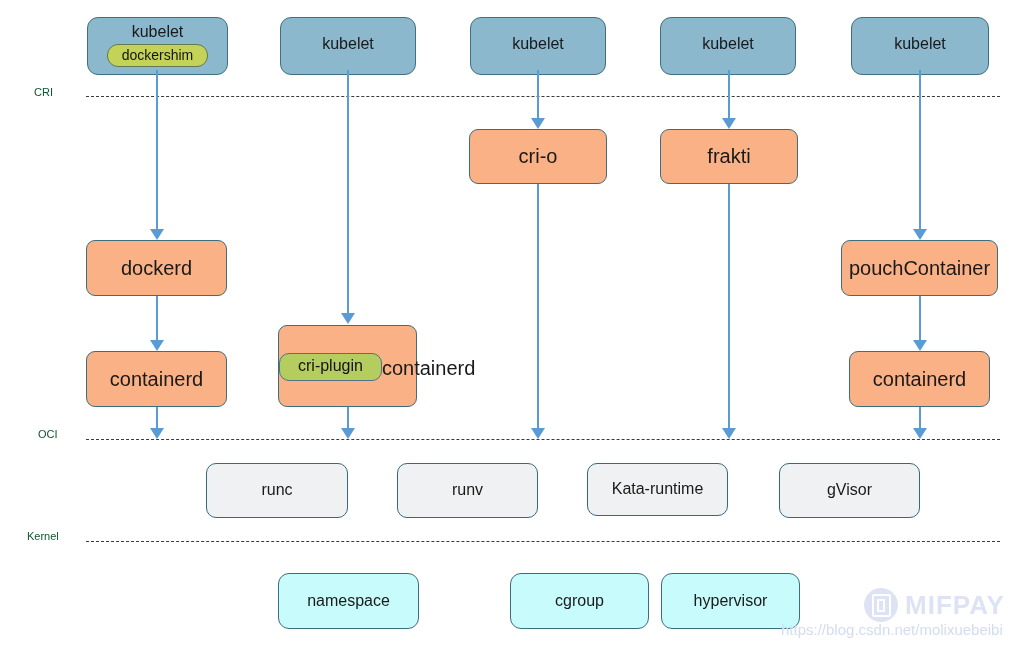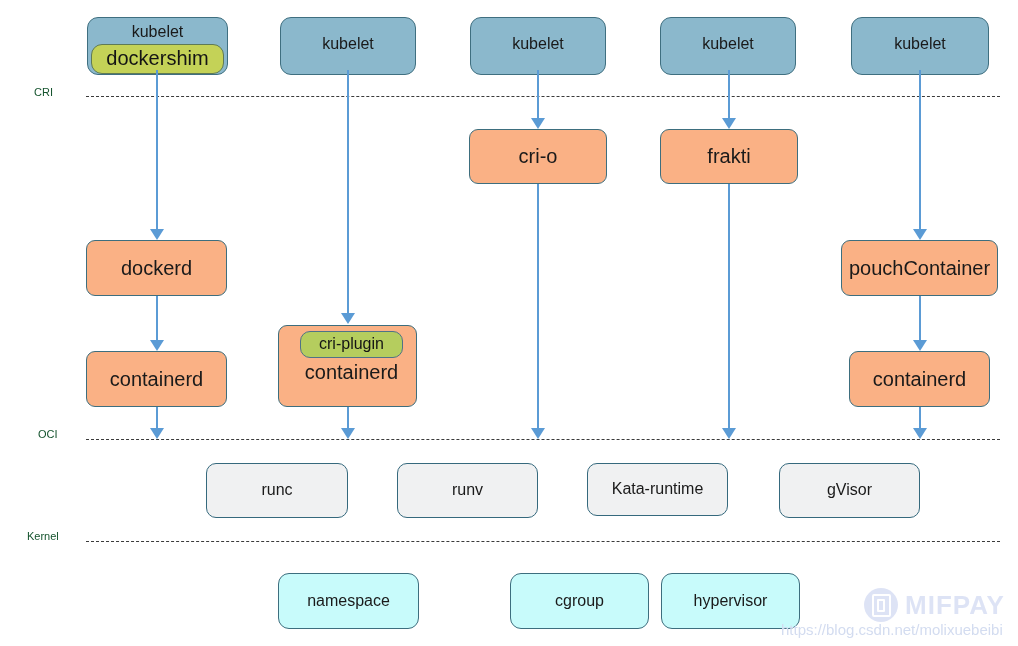--- a/index.html
+++ b/index.html
@@ -35,34 +35,33 @@
   .kubelet.with-child{
     flex-direction:column;
     justify-content:flex-start;
     padding-top:5px;
   }
   .kubelet .k-label{font-size:16px;margin-bottom:3px;}
   .child-pill{
     background:#c4d257;
     border:1.4px solid #5f7a55;
     border-radius:11px;
-    font-size:20px;
+    font-size:14px;
     padding:2px 14px 3px 14px;
     color:#141414;
     line-height:1.15;
   }
   .runtime{
     background:#fab185;
     border-color:#3d6e7e;
   }
   .runtime.stacked{
-    flex-direction:column;
+    flex-direction:row;
     justify-content:flex-start;
     padding-top:5px;
-    padding-left:8px;
   }
   .pill-green{
     background:#b5cd5e;
     border:1.4px solid #4f7287;
     border-radius:10px;
     font-size:16px;
     padding:3px 18px 4px 18px;
     color:#141414;
     margin-bottom:3px;
   }

